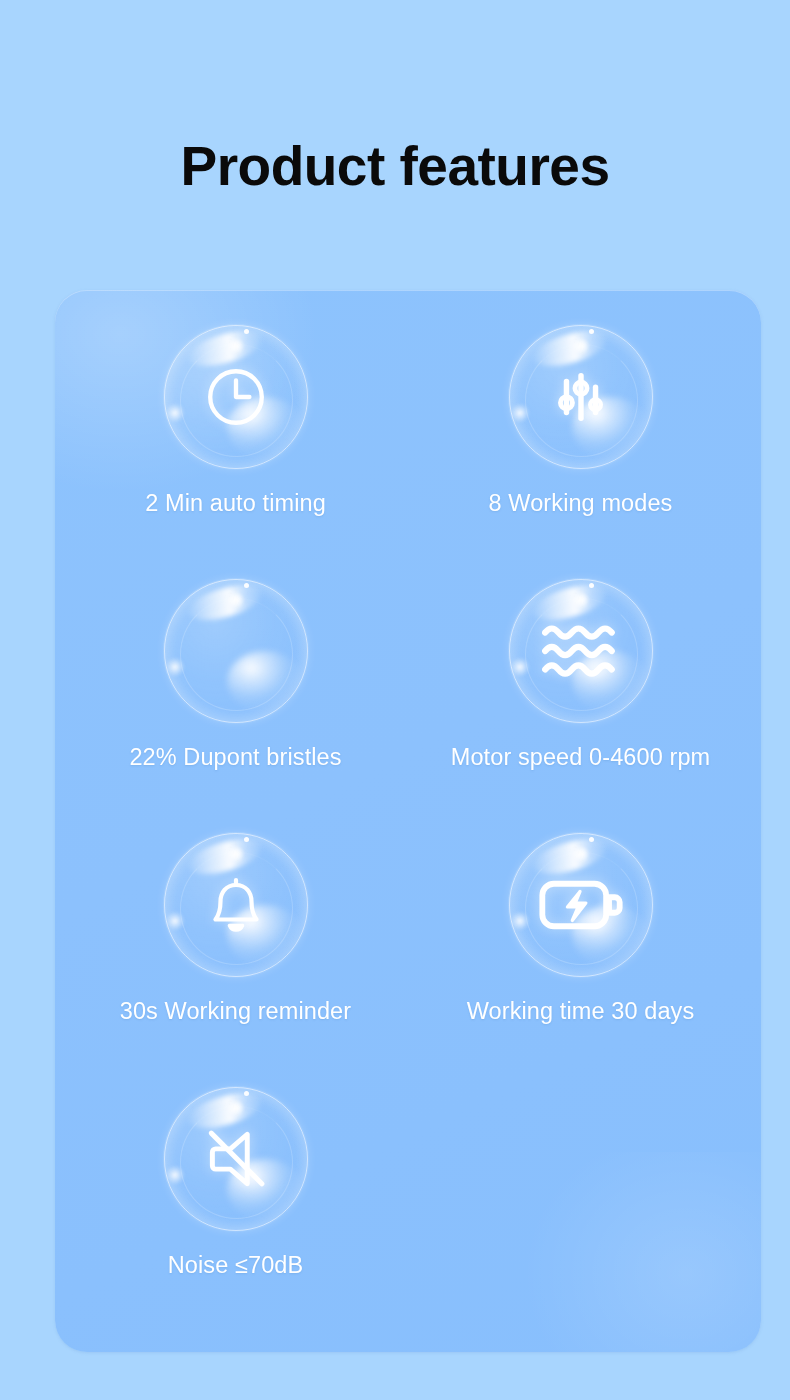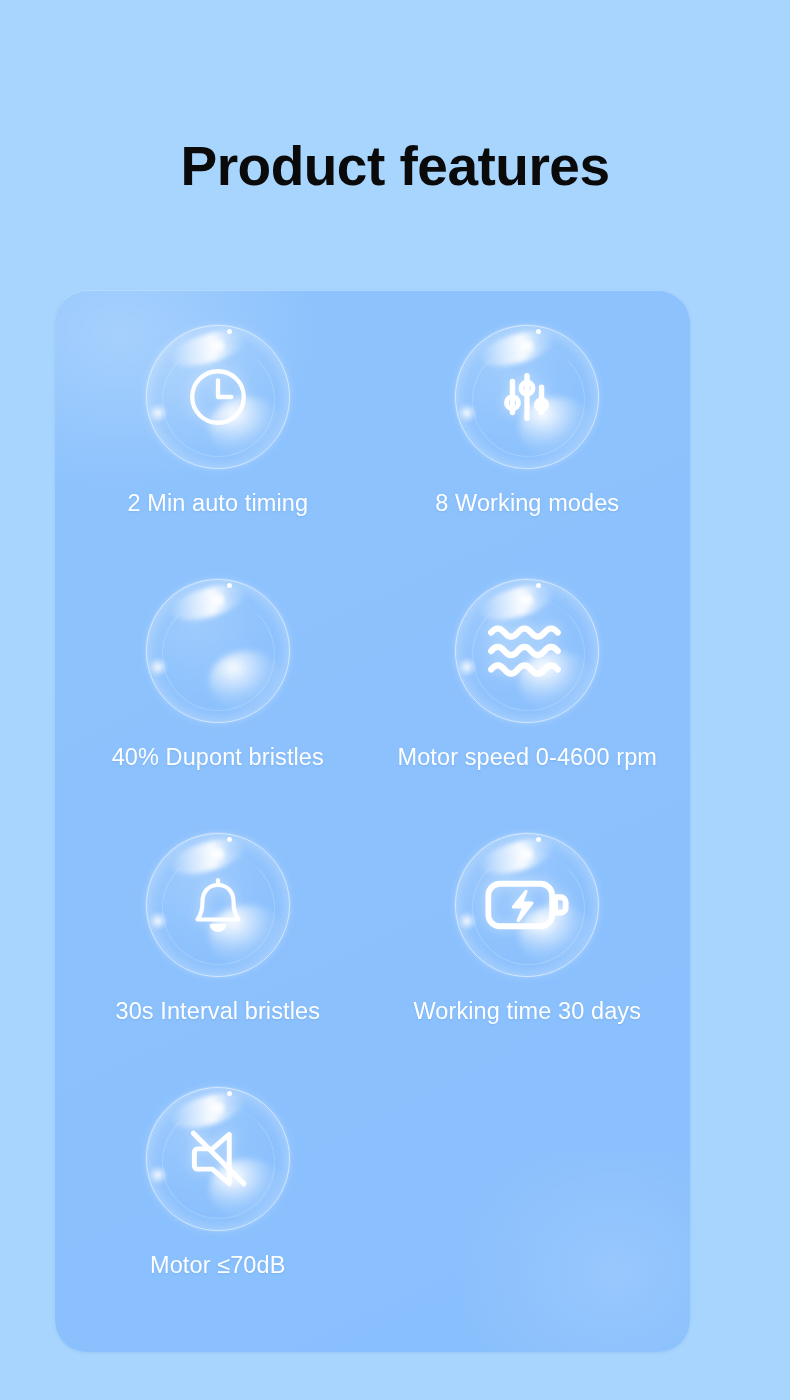--- a/index.html
+++ b/index.html
@@ -37,21 +37,21 @@
     color: #0a0a0a;
     line-height: 70px;
     white-space: nowrap;
   }
 
   
   .feature-card {
     position: absolute;
     left: 55px;
     top: 290px;
-    width: 635px;
+    width: 706px;
     height: 1062px;
     border-radius: 32px;
     background: linear-gradient(155deg, #8dc3fd 0%, #8cc1fd 45%, #88bffd 100%);
     box-shadow: inset 0 1px 0 rgba(255,255,255,0.30),
                 0 1px 3px rgba(110,160,215,0.25);
     overflow: hidden;
   }
 
   
   .card-sheen {
@@ -303,21 +303,21 @@
 
 
       <div class="feature-item">
         <div class="bubble">
           <div class="hl-top"></div>
           <div class="hl-spark"></div>
           <div class="hl-dot"></div>
           <div class="hl-bottom"></div>
           <div class="hl-left"></div>
         </div>
-        <div class="feature-label">40% Dupont bristles</div>
+        <div class="feature-label">22% Dupont bristles</div>
       </div>
 
       <div class="feature-item">
         <div class="bubble">
           <div class="hl-top"></div>
           <div class="hl-spark"></div>
           <div class="hl-dot"></div>
           <div class="hl-bottom"></div>
           <div class="hl-left"></div>
           <div class="bubble-icon" style="width:84px;">
@@ -339,21 +339,21 @@
           <div class="hl-bottom"></div>
           <div class="hl-left"></div>
           <div class="bubble-icon">
             <svg viewBox="0 0 64 64" width="64" height="64" fill="none" stroke="#ffffff" stroke-width="4.2" stroke-linecap="round" stroke-linejoin="round">
               <path d="M32 7 V12"></path>
               <path d="M32 12 C22 12 16.5 19.5 16.5 28.5 C16.5 38 14.5 42.5 11.5 46.5 H52.5 C49.5 42.5 47.5 38 47.5 28.5 C47.5 19.5 42 12 32 12 Z"></path>
               <path d="M25.5 52.5 C26.8 55.6 29.2 57 32 57 C34.8 57 37.2 55.6 38.5 52.5 Z" fill="#ffffff" stroke-width="3.6"></path>
             </svg>
           </div>
         </div>
-        <div class="feature-label">30s Interval bristles</div>
+        <div class="feature-label">30s Working reminder</div>
       </div>
 
       <div class="feature-item">
         <div class="bubble">
           <div class="hl-top"></div>
           <div class="hl-spark"></div>
           <div class="hl-dot"></div>
           <div class="hl-bottom"></div>
           <div class="hl-left"></div>
           <div class="bubble-icon" style="width:90px;height:64px;">
@@ -374,18 +374,18 @@
           <div class="hl-dot"></div>
           <div class="hl-bottom"></div>
           <div class="hl-left"></div>
           <div class="bubble-icon" style="width:74px;height:74px;">
             <svg viewBox="0 0 64 64" width="72" height="72" fill="none" stroke="#ffffff" stroke-width="4.4" stroke-linecap="round" stroke-linejoin="round">
               <path d="M42 10 V54 L27 41 H14 a3 3 0 0 1 -3 -3 V26 a3 3 0 0 1 3 -3 H27 Z"></path>
               <path d="M10 9 L55 54"></path>
             </svg>
           </div>
         </div>
-        <div class="feature-label">Motor ≤70dB</div>
+        <div class="feature-label">Noise ≤70dB</div>
       </div>
 
     </div>
   </div>
 </div>
 
 </body></html>

